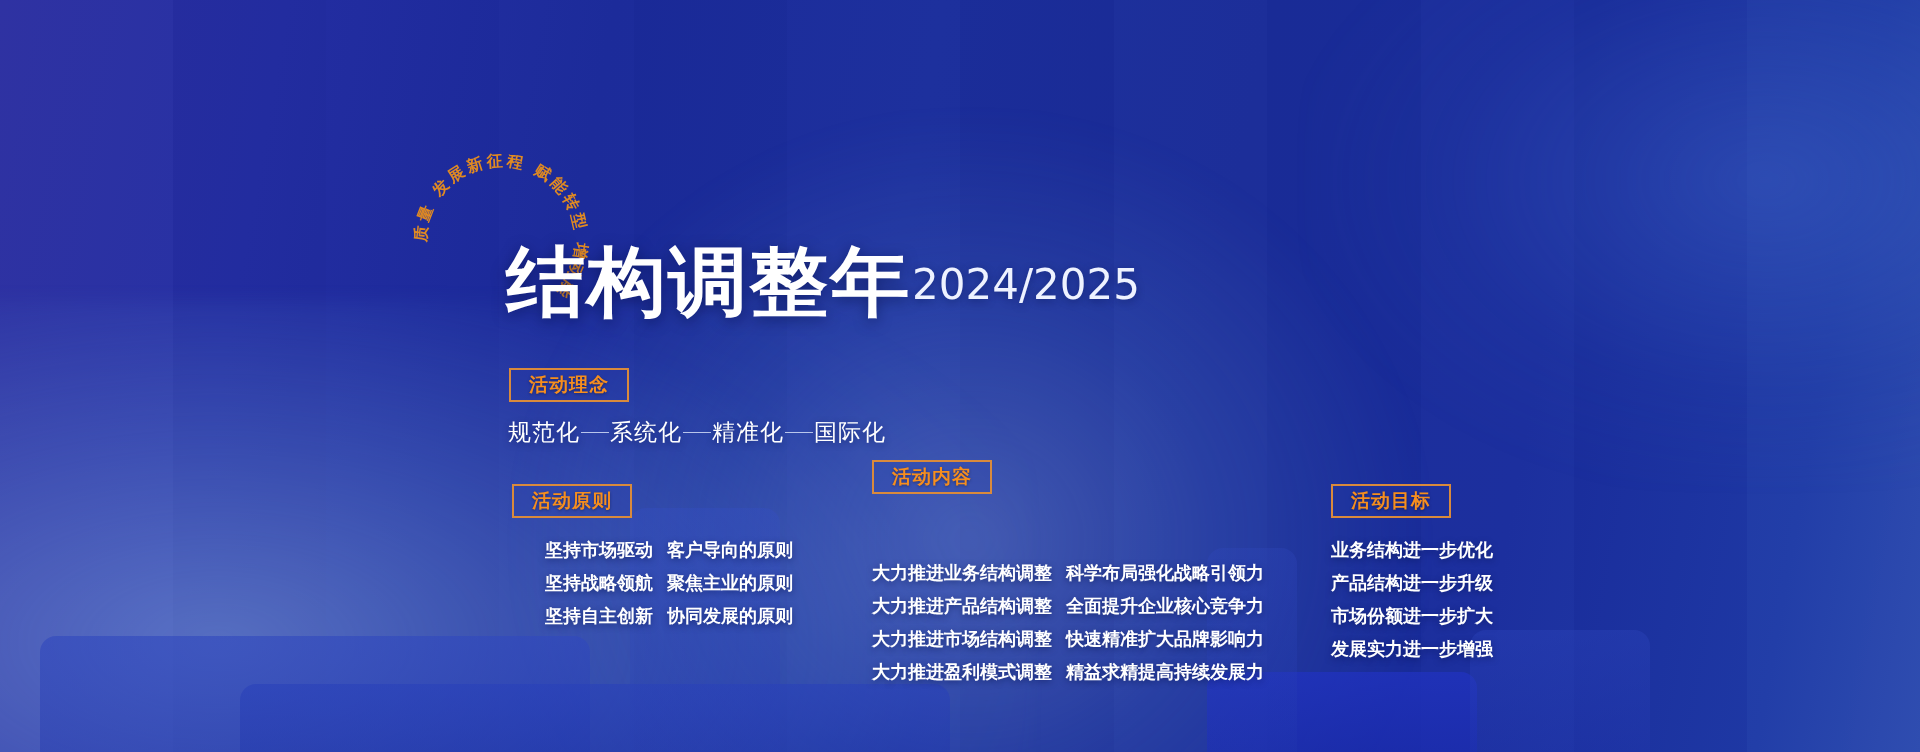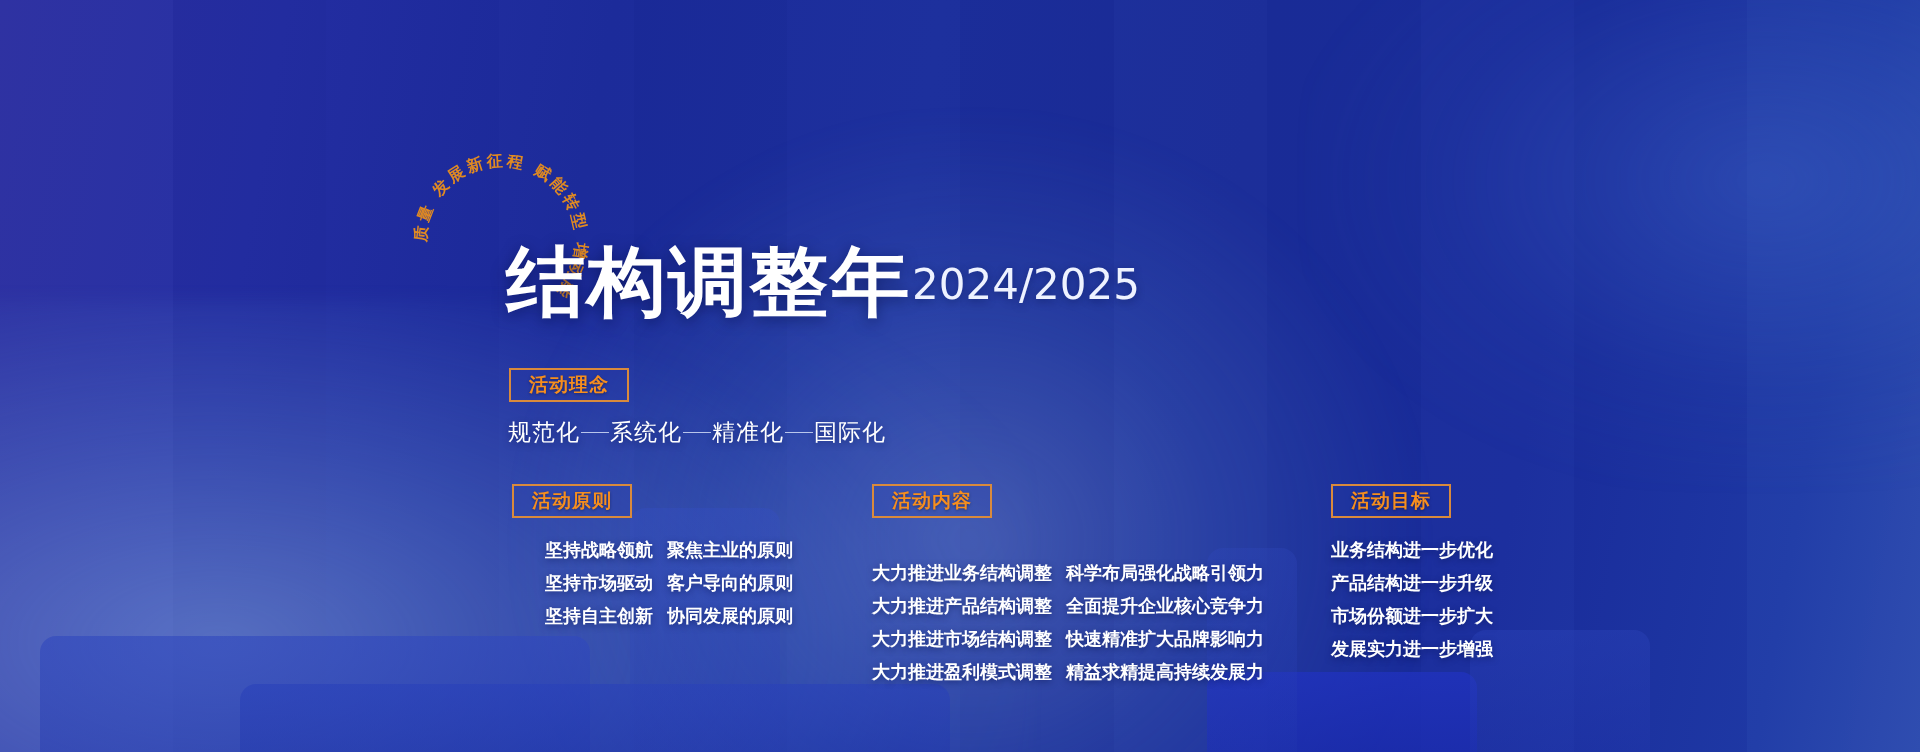--- a/index.html
+++ b/index.html
@@ -149,34 +149,34 @@
       <span>精准化</span>
       <span class="dash"></span>
       <span>国际化</span>
     </div>
 
     <div class="tagbox" style="left:512px;top:484px;">
       <span>活动原则</span>
     </div>
     <div class="col" style="left:545px;top:538px;">
       <div class="row">
+        <span class="c1">坚持市场驱动</span>
+        <span class="c2">客户导向的原则</span>
+      </div>
+      <div class="row">
         <span class="c1">坚持战略领航</span>
         <span class="c2">聚焦主业的原则</span>
       </div>
       <div class="row">
-        <span class="c1">坚持市场驱动</span>
-        <span class="c2">客户导向的原则</span>
-      </div>
-      <div class="row">
         <span class="c1">坚持自主创新</span>
         <span class="c2">协同发展的原则</span>
       </div>
     </div>
 
-    <div class="tagbox" style="left:872px;top:484px;">
+    <div class="tagbox" style="left:872px;top:460px;">
       <span>活动内容</span>
     </div>
     <div class="col" style="left:872px;top:538px;margin-top:23px;">
       <div class="row">
         <span class="c1">大力推进业务结构调整</span>
         <span class="c2">科学布局强化战略引领力</span>
       </div>
       <div class="row">
         <span class="c1">大力推进产品结构调整</span>
         <span class="c2">全面提升企业核心竞争力</span>

